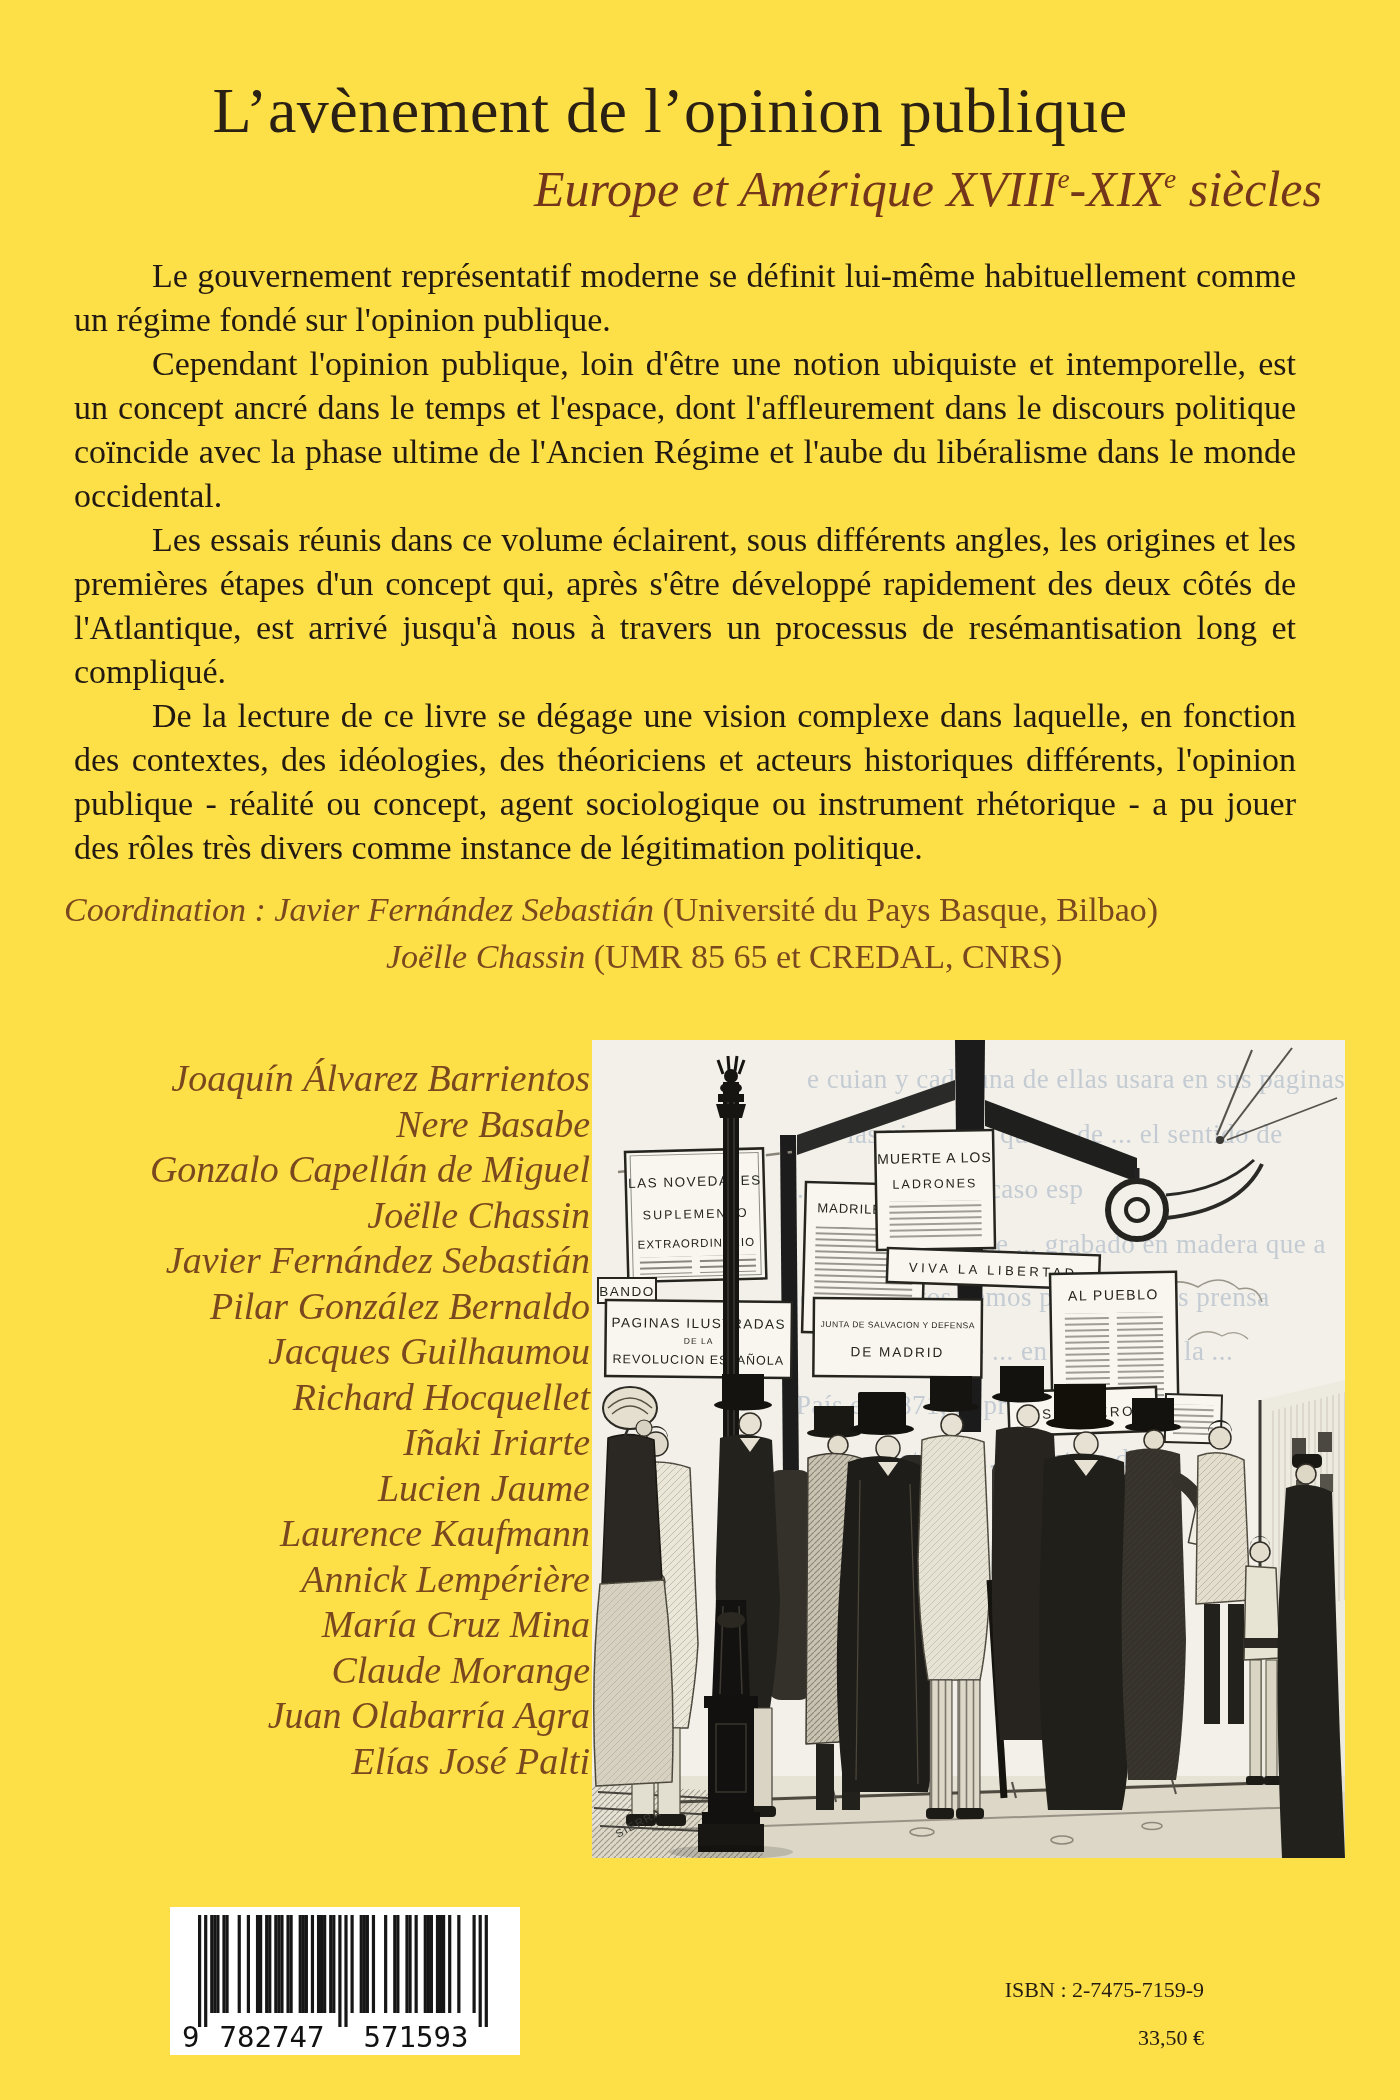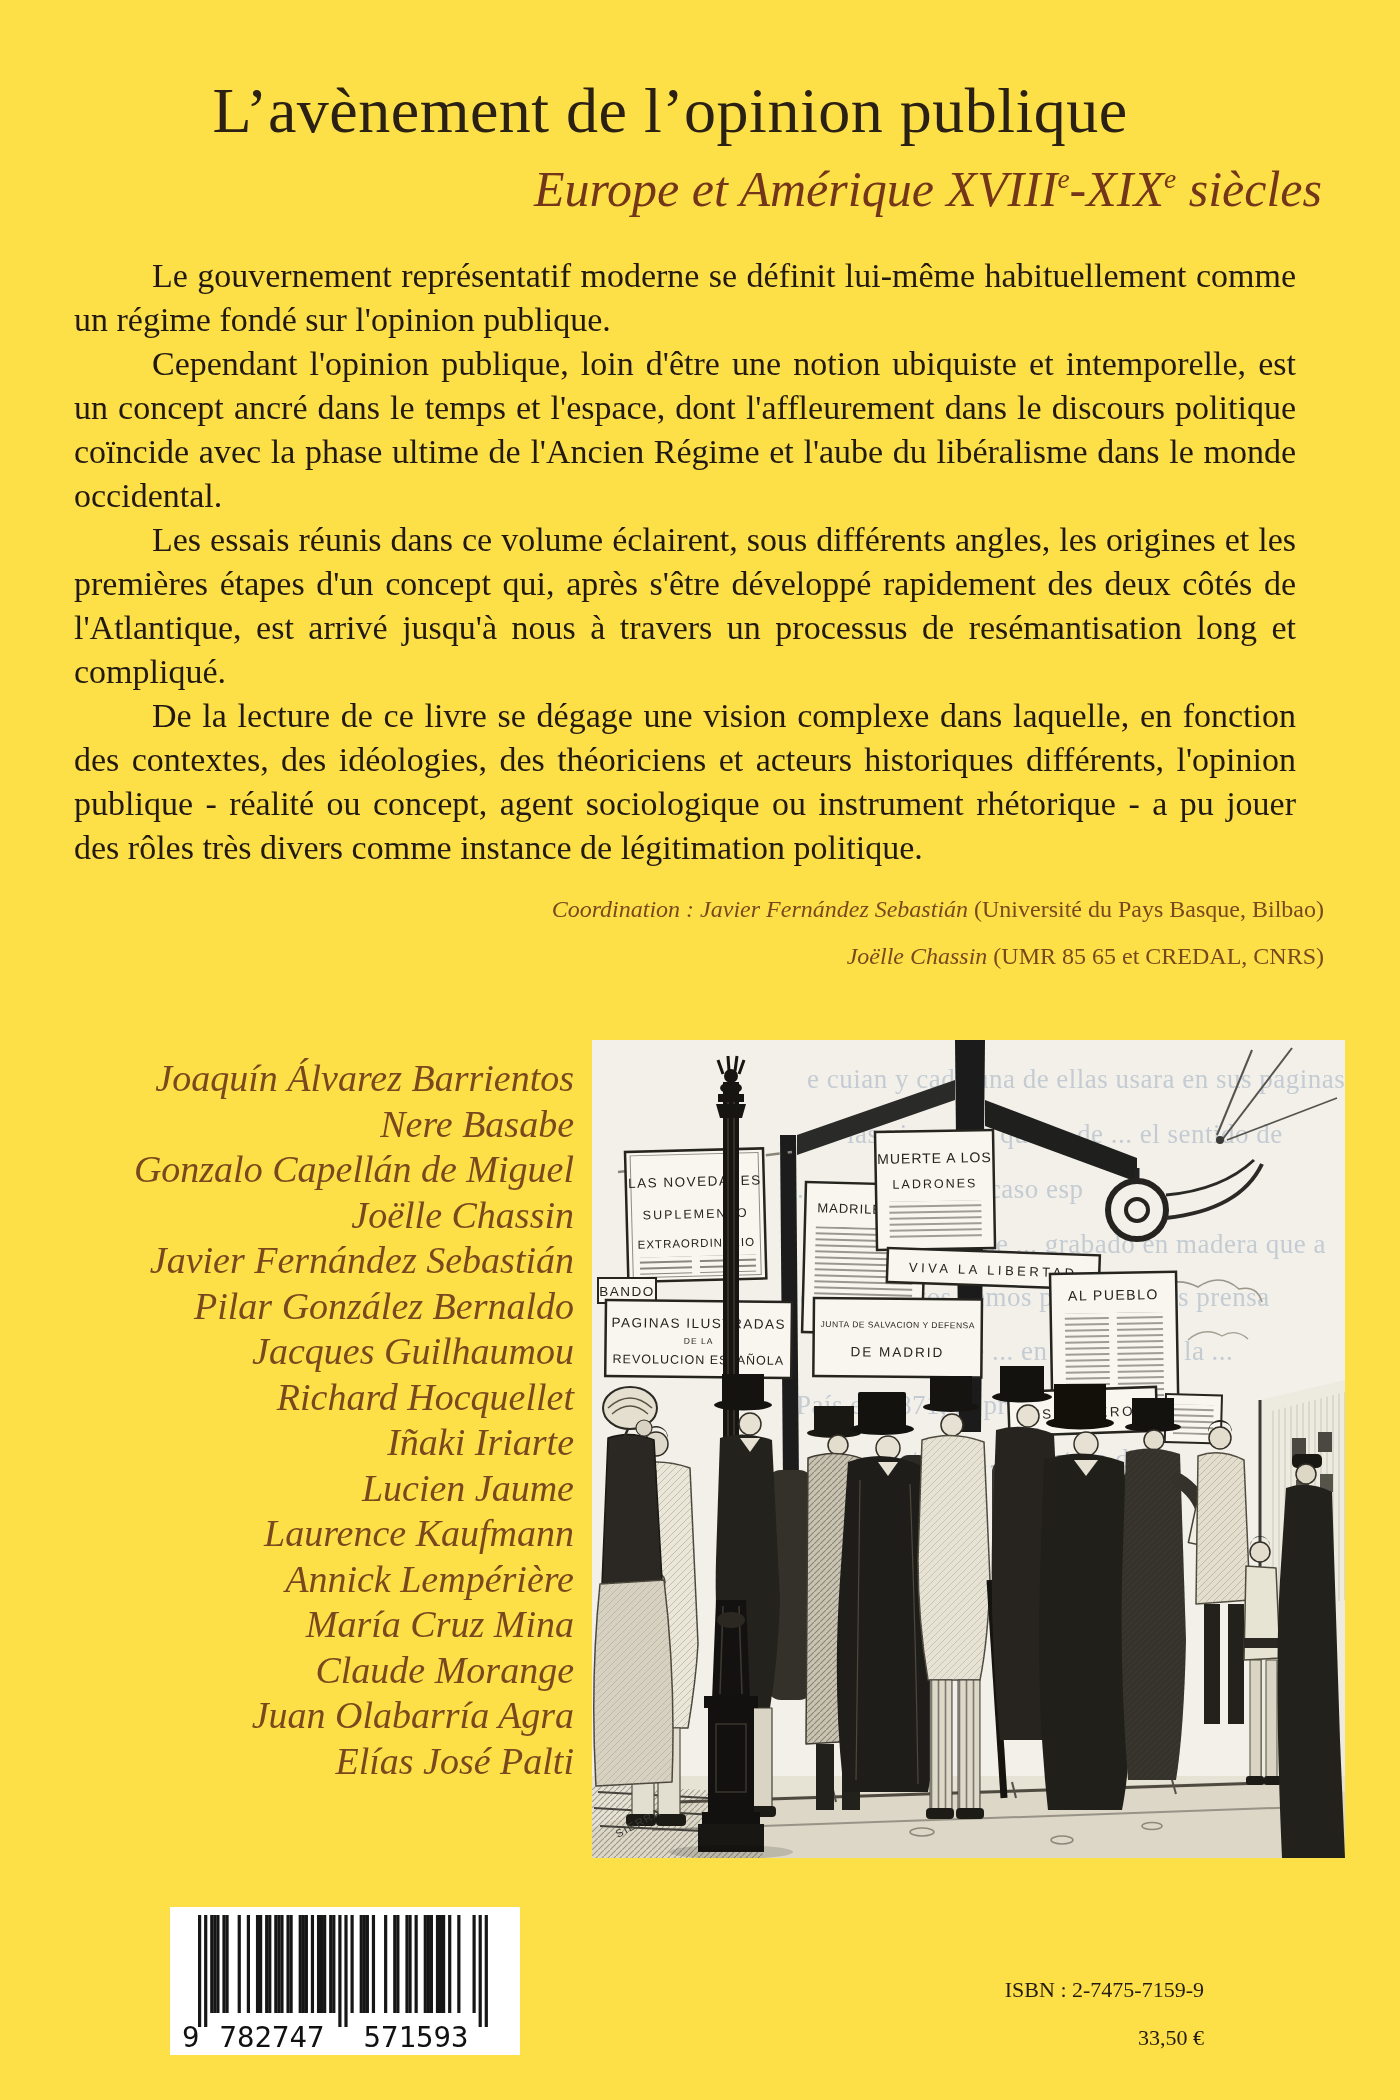--- a/index.html
+++ b/index.html
@@ -22,26 +22,26 @@
   }
   .subtitle sup{font-size:0.55em;line-height:0;}
   .synopsis{
     position:absolute;left:74px;top:254px;width:1222px;
     font-size:34px;line-height:44px;color:#221a12;
     text-align:justify;
   }
   .synopsis p{margin:0;text-indent:78px;}
   .coordination{
     position:absolute;left:64px;top:886px;width:1260px;
-    font-size:24px;color:#7a481e;line-height:47px;text-align:right;
+    font-size:34px;color:#7a481e;line-height:47px;
   }
   .coordination .it{font-style:italic;}
   .coord-line2{margin-left:322px;}
   .authors{
-    position:absolute;left:88px;top:1056px;width:486px;
+    position:absolute;left:104px;top:1056px;width:486px;
     text-align:right;font-size:38px;font-style:italic;
     color:#7a481e;line-height:45.5px;white-space:nowrap;
   }
   .illustration{
     position:absolute;left:592px;top:1040px;width:753px;height:818px;
   }
   .barcode-box{
     position:absolute;left:170px;top:1907px;width:350px;height:148px;
     background:#ffffff;
   }

